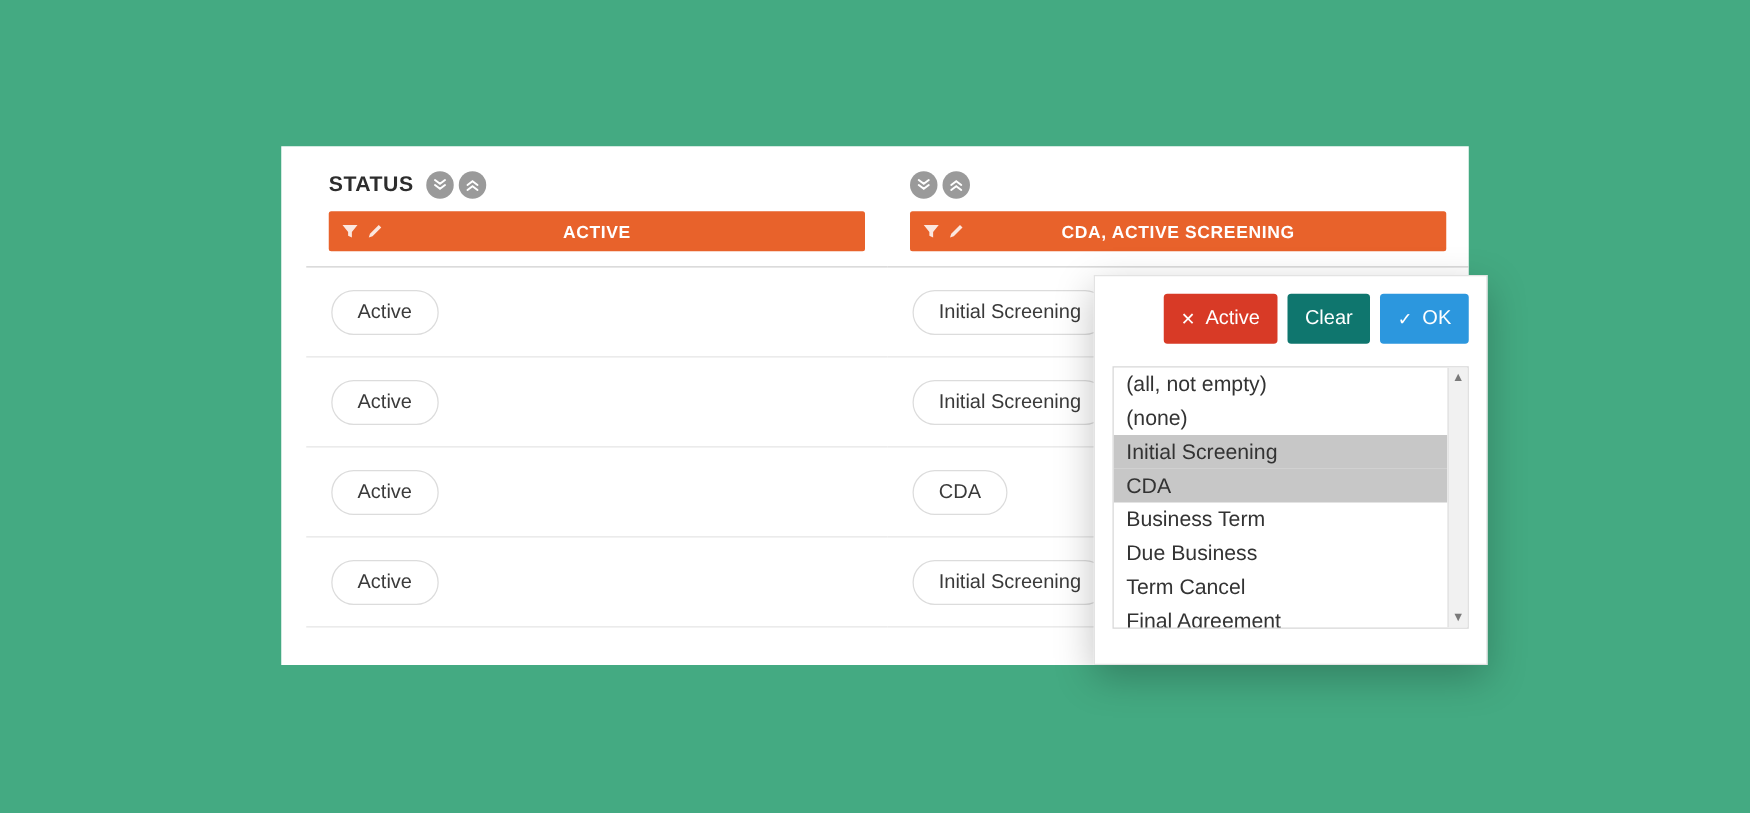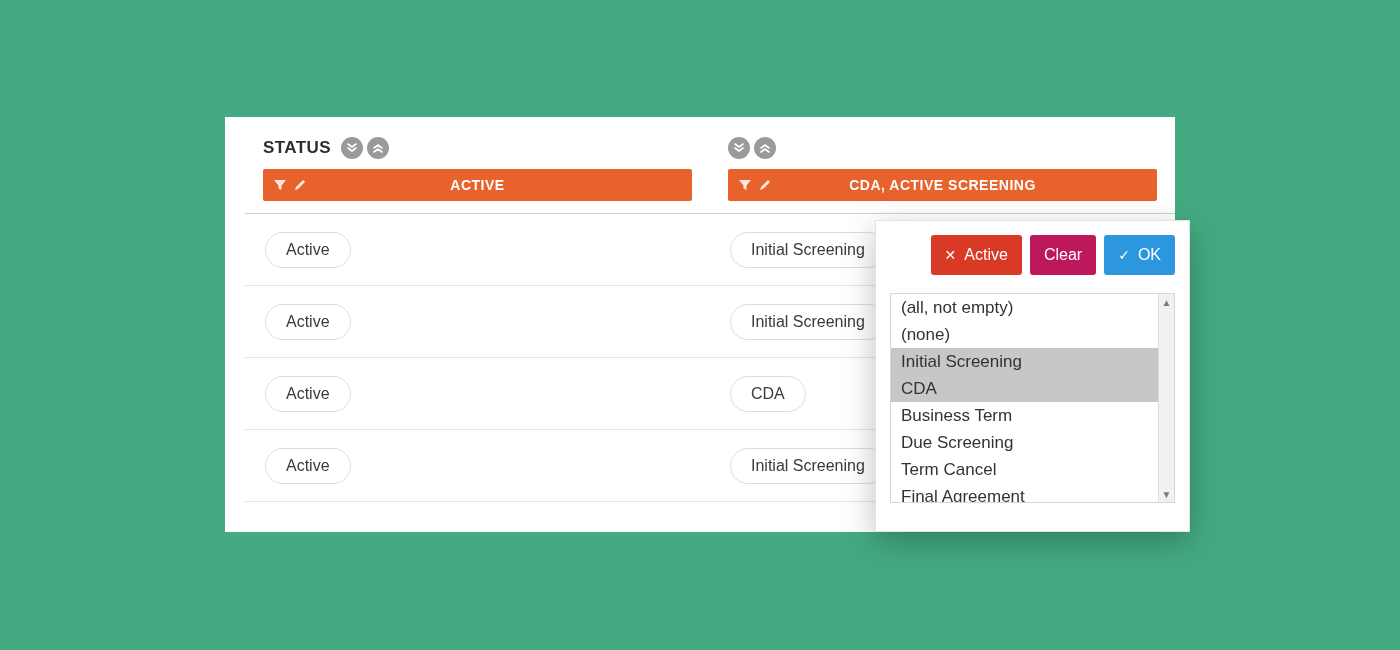--- a/index.html
+++ b/index.html
@@ -126,21 +126,21 @@
     border-radius:3px;
     color:#fff;
     font-size:16px;
     padding:0 14px;
     display:inline-flex;
     align-items:center;
     gap:8px;
     cursor:pointer;
   }
   .btn-cancel { background:#d83a26; }
-  .btn-clear  { background:#be185d; }
+  .btn-clear  { background:#0f766e; }
   .btn-ok     { background:#2c97de; }
   .btn .glyph { font-size:14px; line-height:1; }
 
   .popup-list-wrap {
     margin:6px 14px 28px 14px;
     height:210px;
     border:1px solid #d7d7d7;
     position:relative;
     overflow:hidden;
     user-select:none;
@@ -275,21 +275,21 @@
         <span>OK</span>
       </button>
     </div>
     <div class="popup-list-wrap">
       <div class="popup-list" id="popup-list">
           <div class="opt">(all, not empty)</div>
           <div class="opt">(none)</div>
           <div class="opt selected">Initial Screening</div>
           <div class="opt selected">CDA</div>
           <div class="opt">Business Term</div>
-          <div class="opt">Due Screening</div>
+          <div class="opt">Due Business</div>
           <div class="opt">Term Cancel</div>
           <div class="opt">Final Agreement</div>
         </div>
       <div class="popup-scrollbar">
         <div class="up">▲</div>
         <div class="down">▼</div>
       </div>
     </div>
   </div>
 

